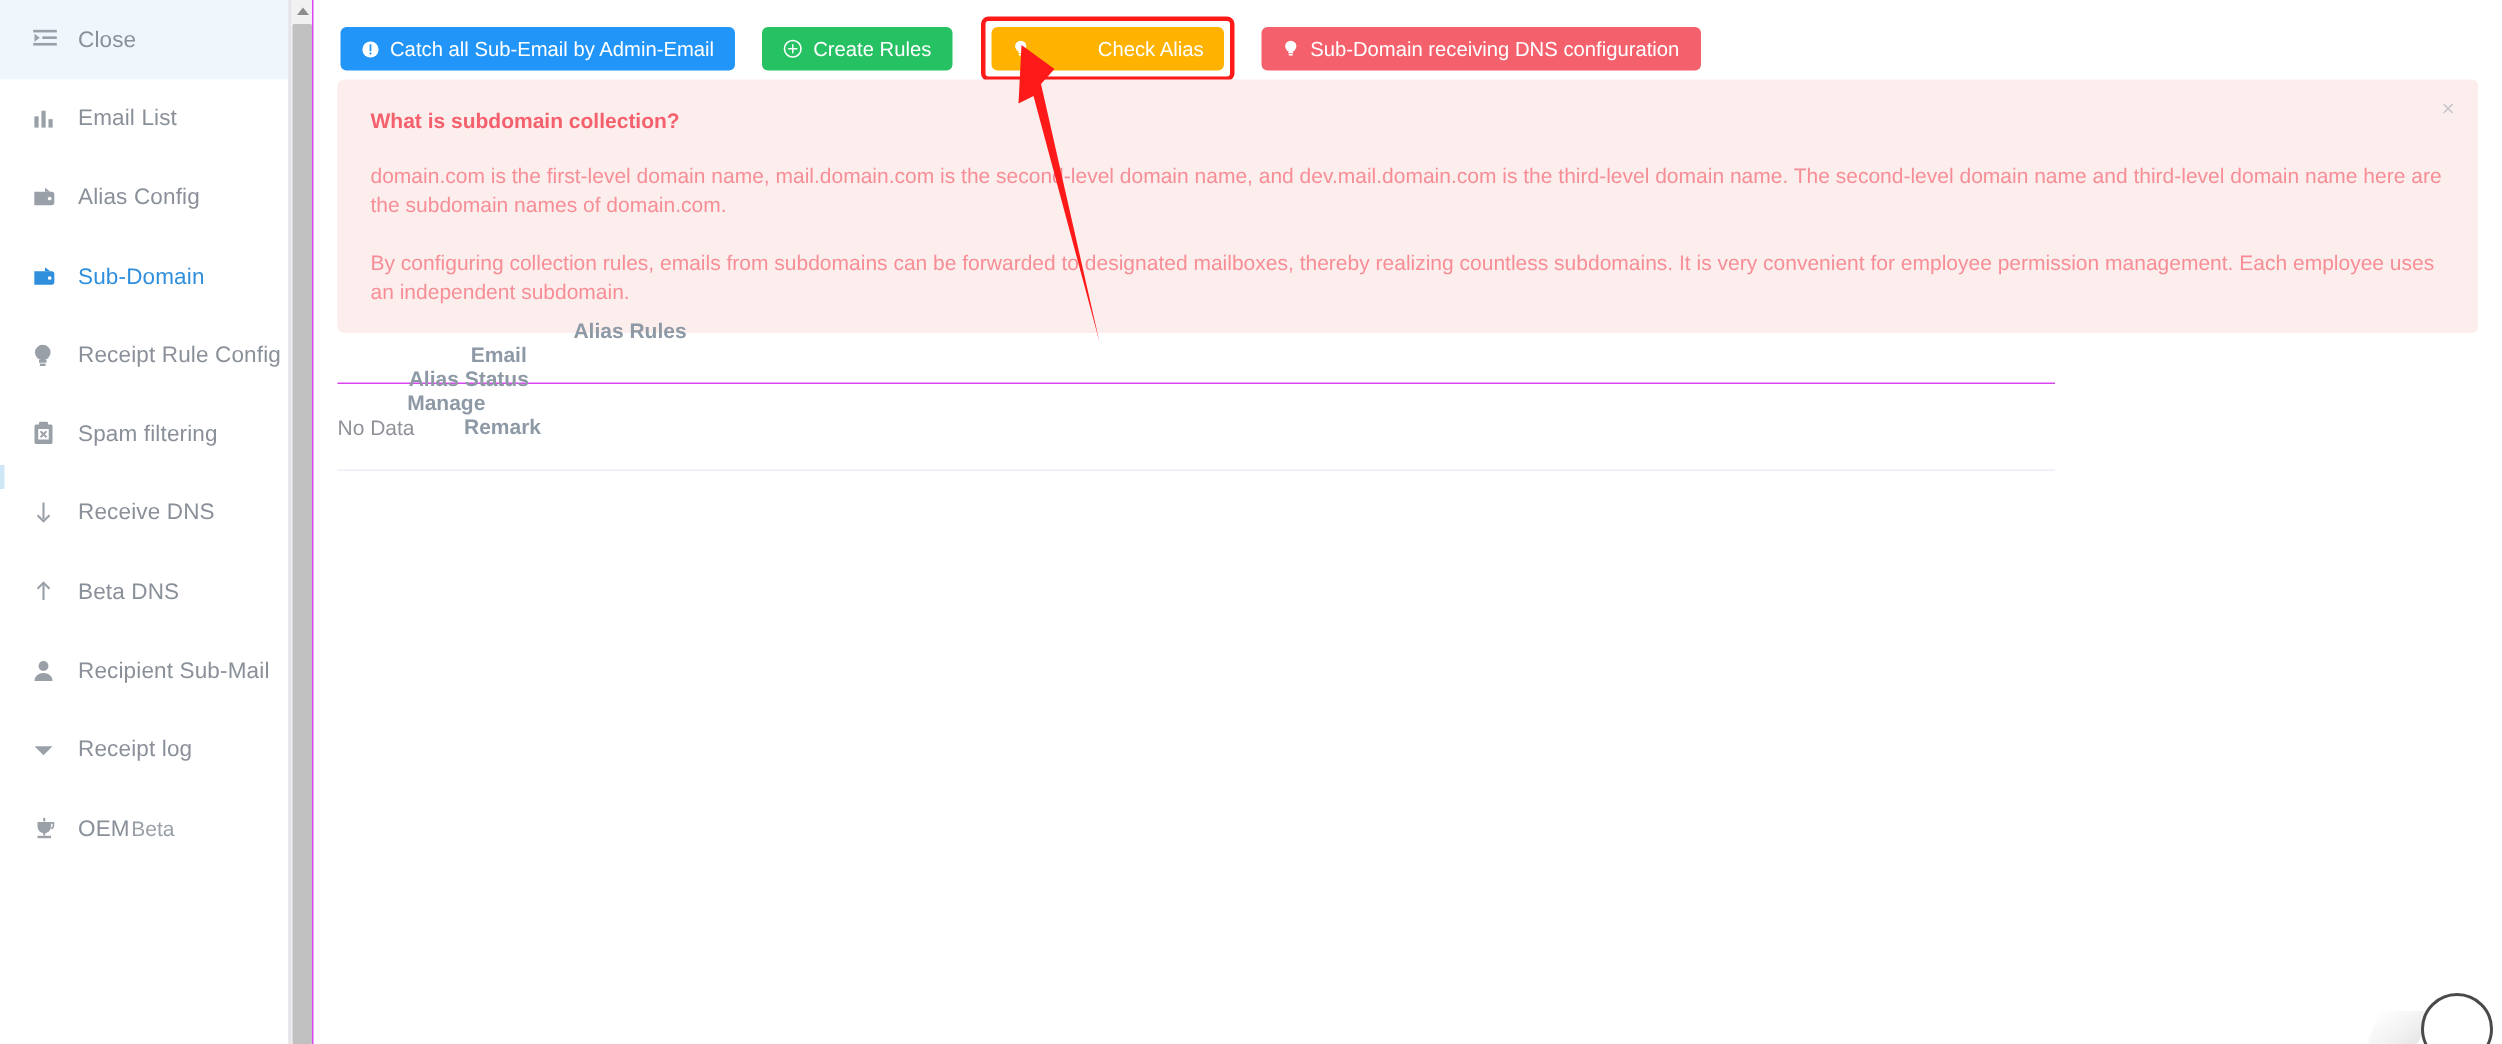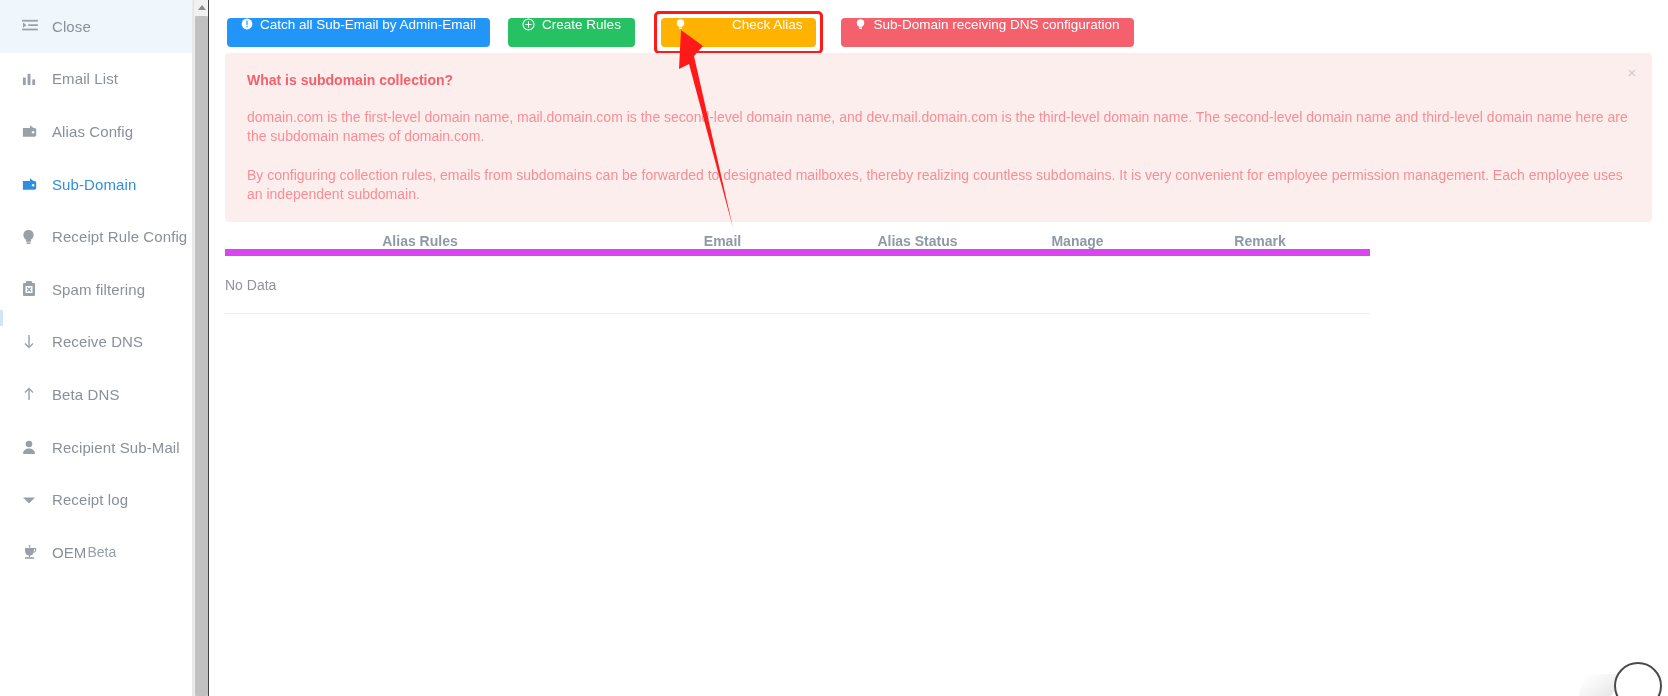--- a/index.html
+++ b/index.html
@@ -7,21 +7,21 @@
     margin: 0; padding: 0;
     width: 1668px; height: 696px;
     overflow: hidden;
     background: #ffffff;
     font-family: "Liberation Sans", sans-serif;
   }
   #app {
     position: relative;
     width: 1668px;
     height: 696px;
-    background: #404040;
+    background: #d946ef;
   }
 
   
   #sidebar {
     position: absolute;
     left: 0; top: 0;
     width: 193px; height: 696px;
     background: #ffffff;
     border-right: 1px solid #e9ecef;
     overflow: hidden;
@@ -111,21 +111,21 @@
     gap: 0;
   }
   .tbtn {
     height: 29px;
     border: none;
     border-radius: 4px;
     color: #ffffff;
     font-size: 13.5px;
     font-family: "Liberation Sans", sans-serif;
     display: inline-flex;
-    align-items: flex-start;
+    align-items: center;
     justify-content: center;
     padding: 0 14px;
     cursor: pointer;
     white-space: nowrap;
     line-height: 1;
   }
   .tbtn .bico {
     display: inline-flex;
     align-items: center;
     justify-content: center;
@@ -182,22 +182,23 @@
 
   
   #table {
     position: absolute;
     left: 16px; top: 212px;
     width: 1145px;
   }
   #thead {
     display: flex;
     height: 44px;
-    align-items: flex-end;
-    border-bottom: 7px solid #d946ef;
+    align-items: flex-start;
+    border-bottom: 1px solid #d946ef;
+    flex-direction: column;
   }
   .th {
     color: #8e99a6;
     font-size: 14px;
     font-weight: bold;
     text-align: center;
     white-space: nowrap;
   }
   .th.c0 { width: 390px; }
   .th.c1 { width: 215px; }

